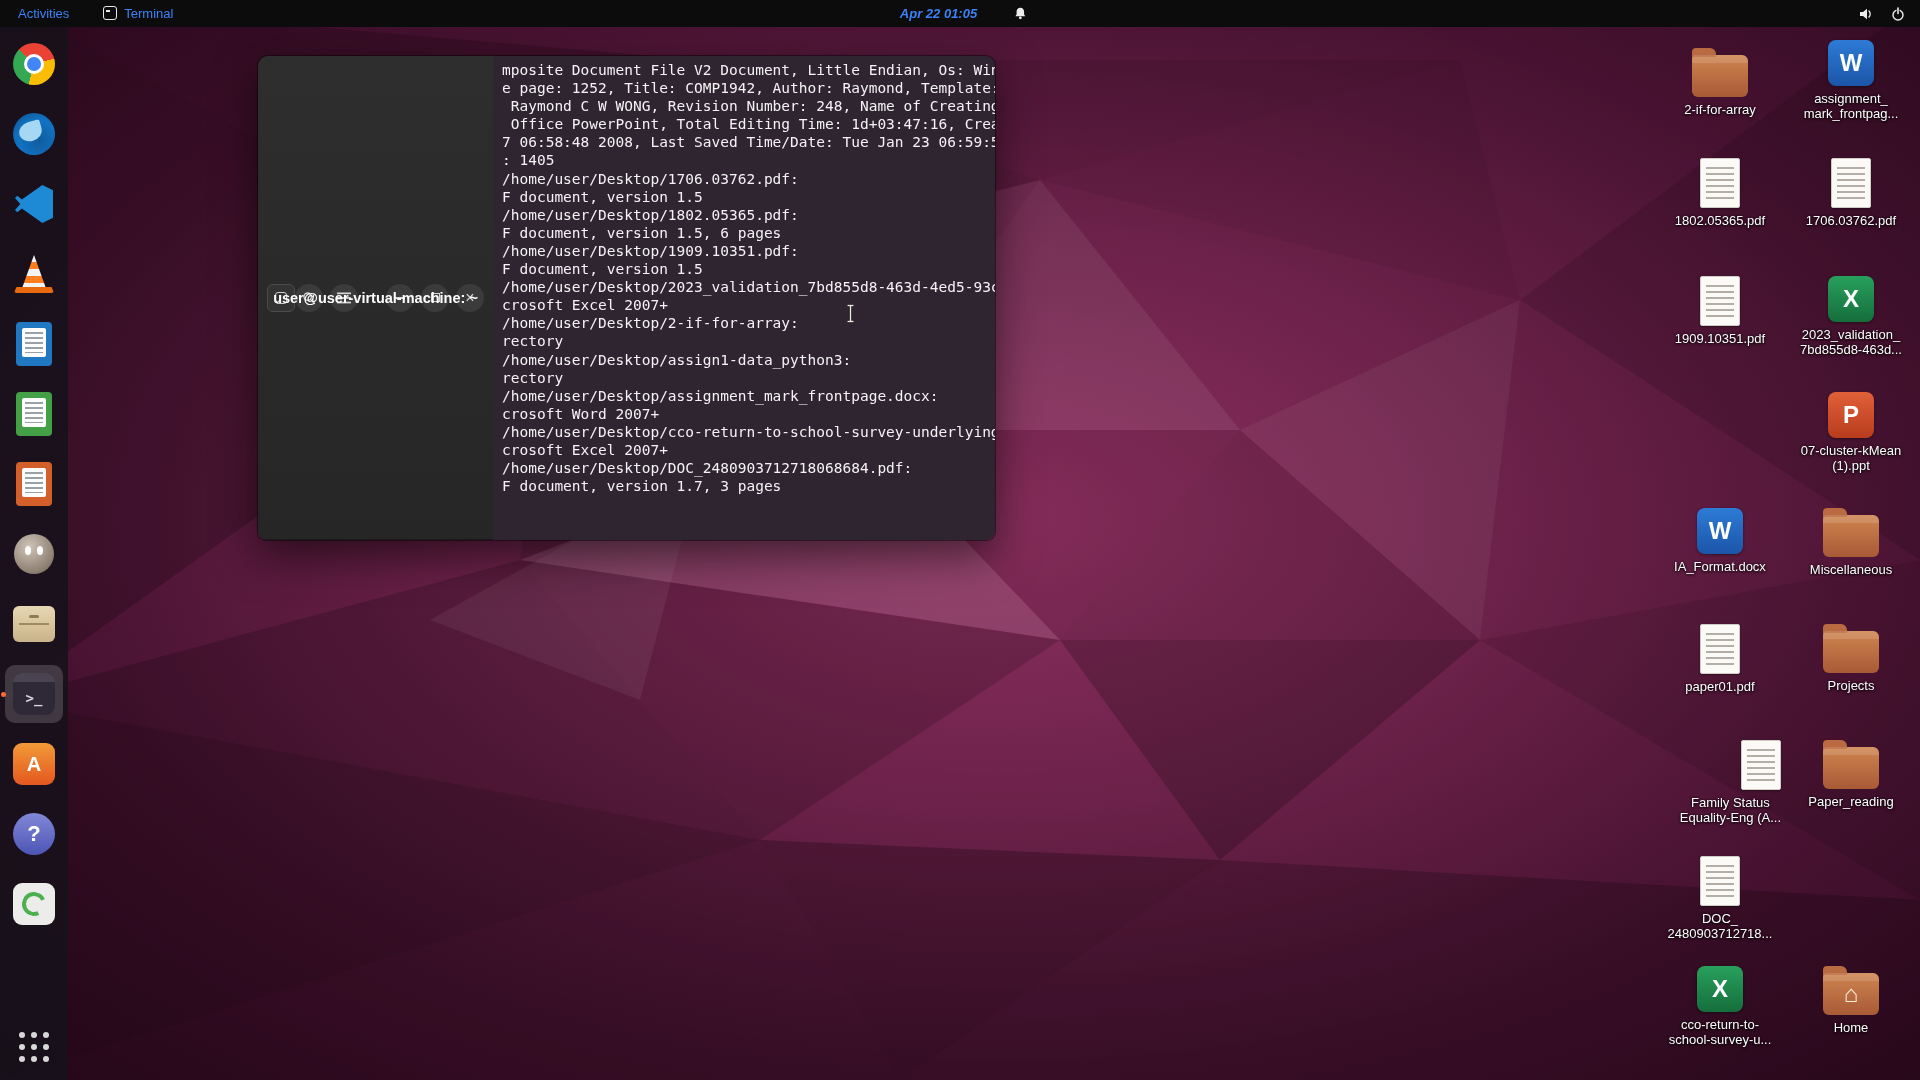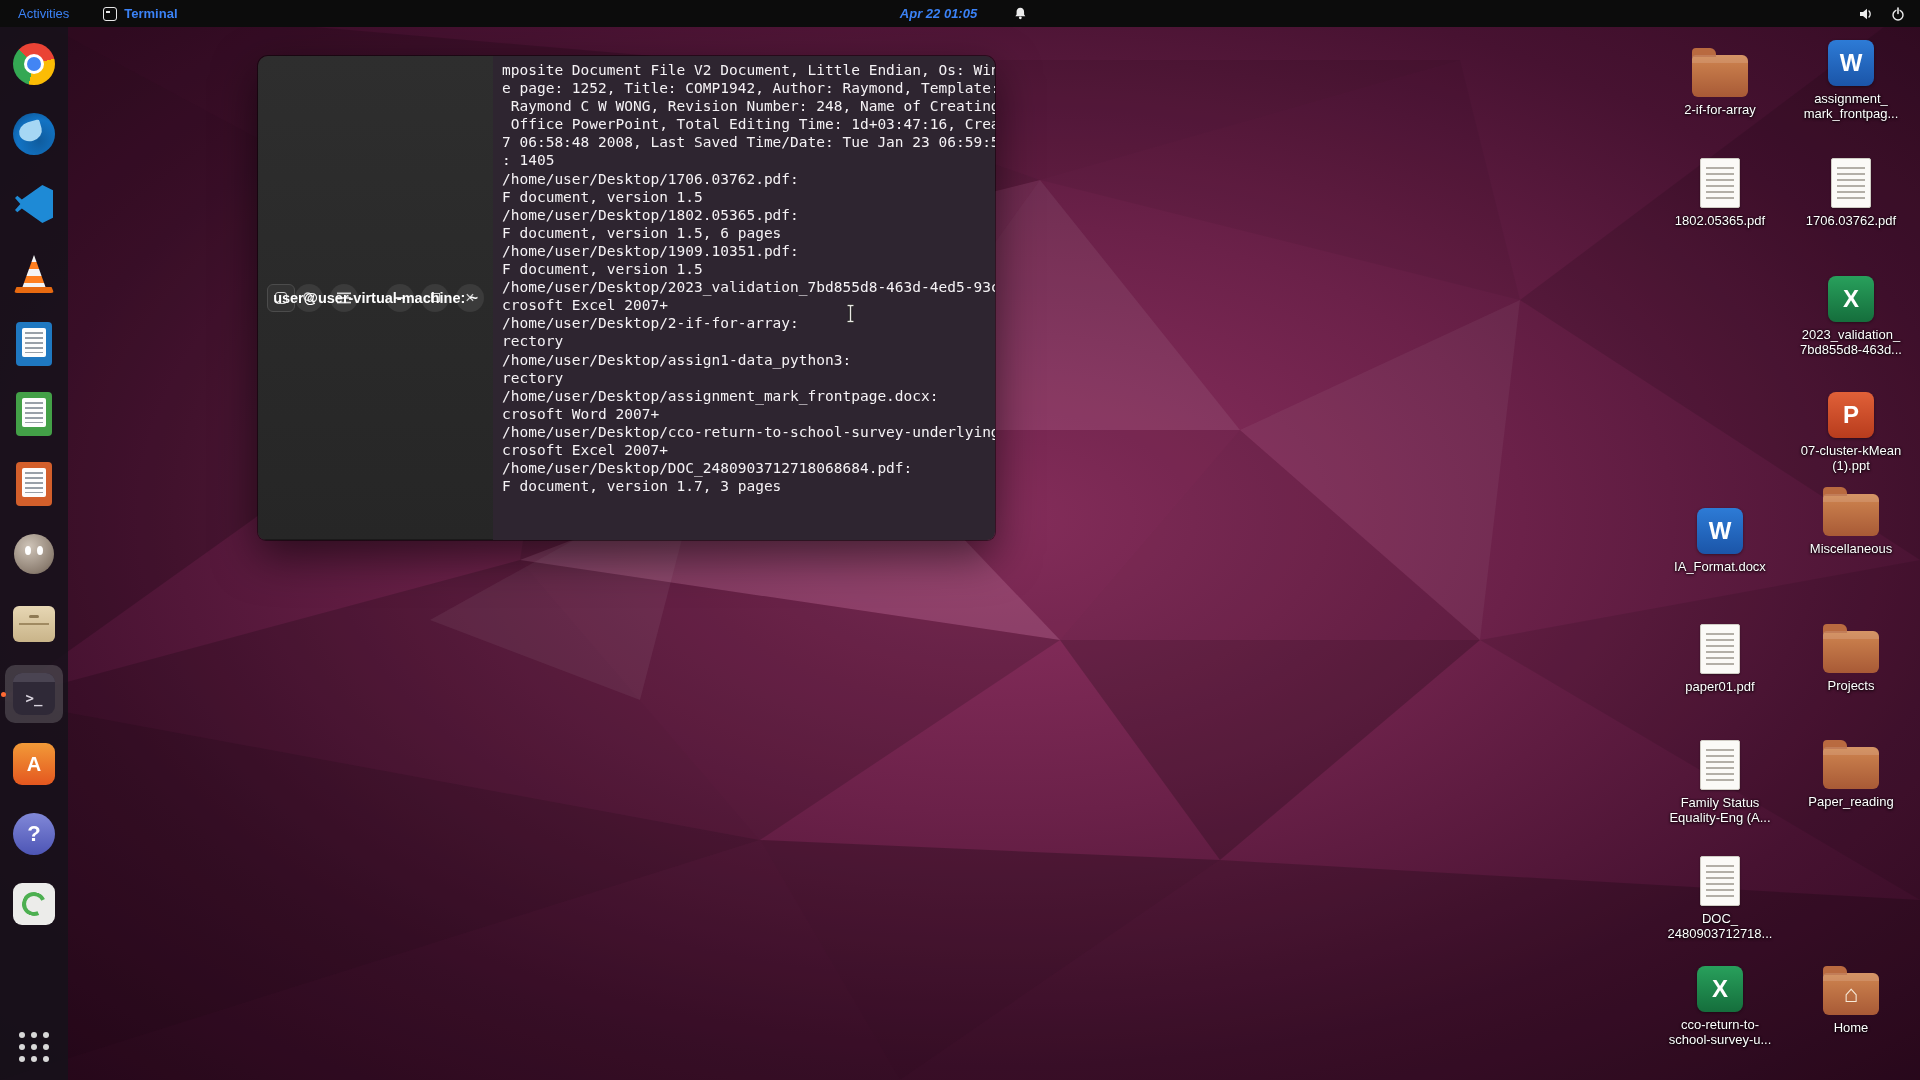--- a/index.html
+++ b/index.html
@@ -13,21 +13,21 @@
   .wallpaper { position:absolute; inset:0; z-index:0; display:block; }
 
   
   .top-bar {
     position:absolute; top:0; left:0; right:0; height:27px; z-index:50;
     background:#0c0c0c; color:#f0f0f0; font-size:13px;
     display:flex; align-items:center; padding:0 10px;
   }
   .tb-left { display:flex; align-items:center; gap:20px; }
   .tb-item { background:none; border:none; color:#3b82f6; font:inherit; padding:2px 8px; border-radius:12px; cursor:default; }
-  .app-ind { display:flex; align-items:flex-end; font-weight:700; padding:2px 6px; }
+  .app-ind { display:flex; align-items:flex-start; font-weight:400; padding:2px 6px; }
   .tb-term-icon { width:14px; height:14px; border:1.3px solid #e8e8e8; border-radius:3px; display:inline-block; position:relative; margin-right:7px; }
   .tb-term-icon::before { content:""; position:absolute; left:2px; top:3px; width:4px; height:2px; background:#e8e8e8; }
   .tb-center { position:absolute; left:50%; transform:translateX(-50%); display:flex; align-items:center; gap:28px;font-style:italic; }
   .clock { font-weight:600; }
   .tb-right { margin-left:auto; display:flex; align-items:center; gap:16px; padding-right:4px; }
   .tb-svg { display:block; }
 
   
   .dock {
     position:absolute; top:27px; left:0; bottom:0; width:68px; z-index:40;
@@ -293,49 +293,55 @@
         <div class="pdf-lines"></div>
       </div>
       <div class="di-label">1802.05365.pdf</div>
     </div>
     <div class="di-cell" style="left: 1790px; top: 158px;">
       <div class="fi fi-pdf">
         <div class="pdf-lines"></div>
       </div>
       <div class="di-label">1706.03762.pdf</div>
     </div>
+    <div class="di-cell" style="left: 1659px; top: 276px;">
+      <div class="fi fi-pdf">
+        <div class="pdf-lines"></div>
+      </div>
+      <div class="di-label">1909.10351.pdf</div>
+    </div>
     <div class="di-cell" style="left: 1790px; top: 276px;">
       <div class="fi fi-excel">X</div>
       <div class="di-label">2023_validation_
 7bd855d8-463d...</div>
     </div>
     <div class="di-cell" style="left: 1790px; top: 392px;">
       <div class="fi fi-ppt">P</div>
       <div class="di-label">07-cluster-kMean
 (1).ppt</div>
     </div>
     <div class="di-cell" style="left: 1659px; top: 508px;">
       <div class="fi fi-word">W</div>
       <div class="di-label">IA_Format.docx</div>
     </div>
-    <div class="di-cell" style="left: 1790px; top: 487px;">
+    <div class="di-cell" style="left: 1790px; top: 508px;">
       <div class="fi fi-folder"></div>
       <div class="di-label">Miscellaneous</div>
     </div>
     <div class="di-cell" style="left: 1659px; top: 624px;">
       <div class="fi fi-pdf">
         <div class="pdf-lines"></div>
       </div>
       <div class="di-label">paper01.pdf</div>
     </div>
     <div class="di-cell" style="left: 1790px; top: 624px;">
       <div class="fi fi-folder"></div>
       <div class="di-label">Projects</div>
     </div>
-    <div class="di-cell" style="left: 1659px; top: 740px;">
+    <div class="di-cell" style="left: 1659px; top: 740px; align-items: flex-end;">
       <div class="fi fi-pdf">
         <div class="pdf-lines"></div>
       </div>
       <div class="di-label">Family Status
 Equality-Eng (A...</div>
     </div>
     <div class="di-cell" style="left: 1790px; top: 740px;">
       <div class="fi fi-folder"></div>
       <div class="di-label">Paper_reading</div>
     </div>

